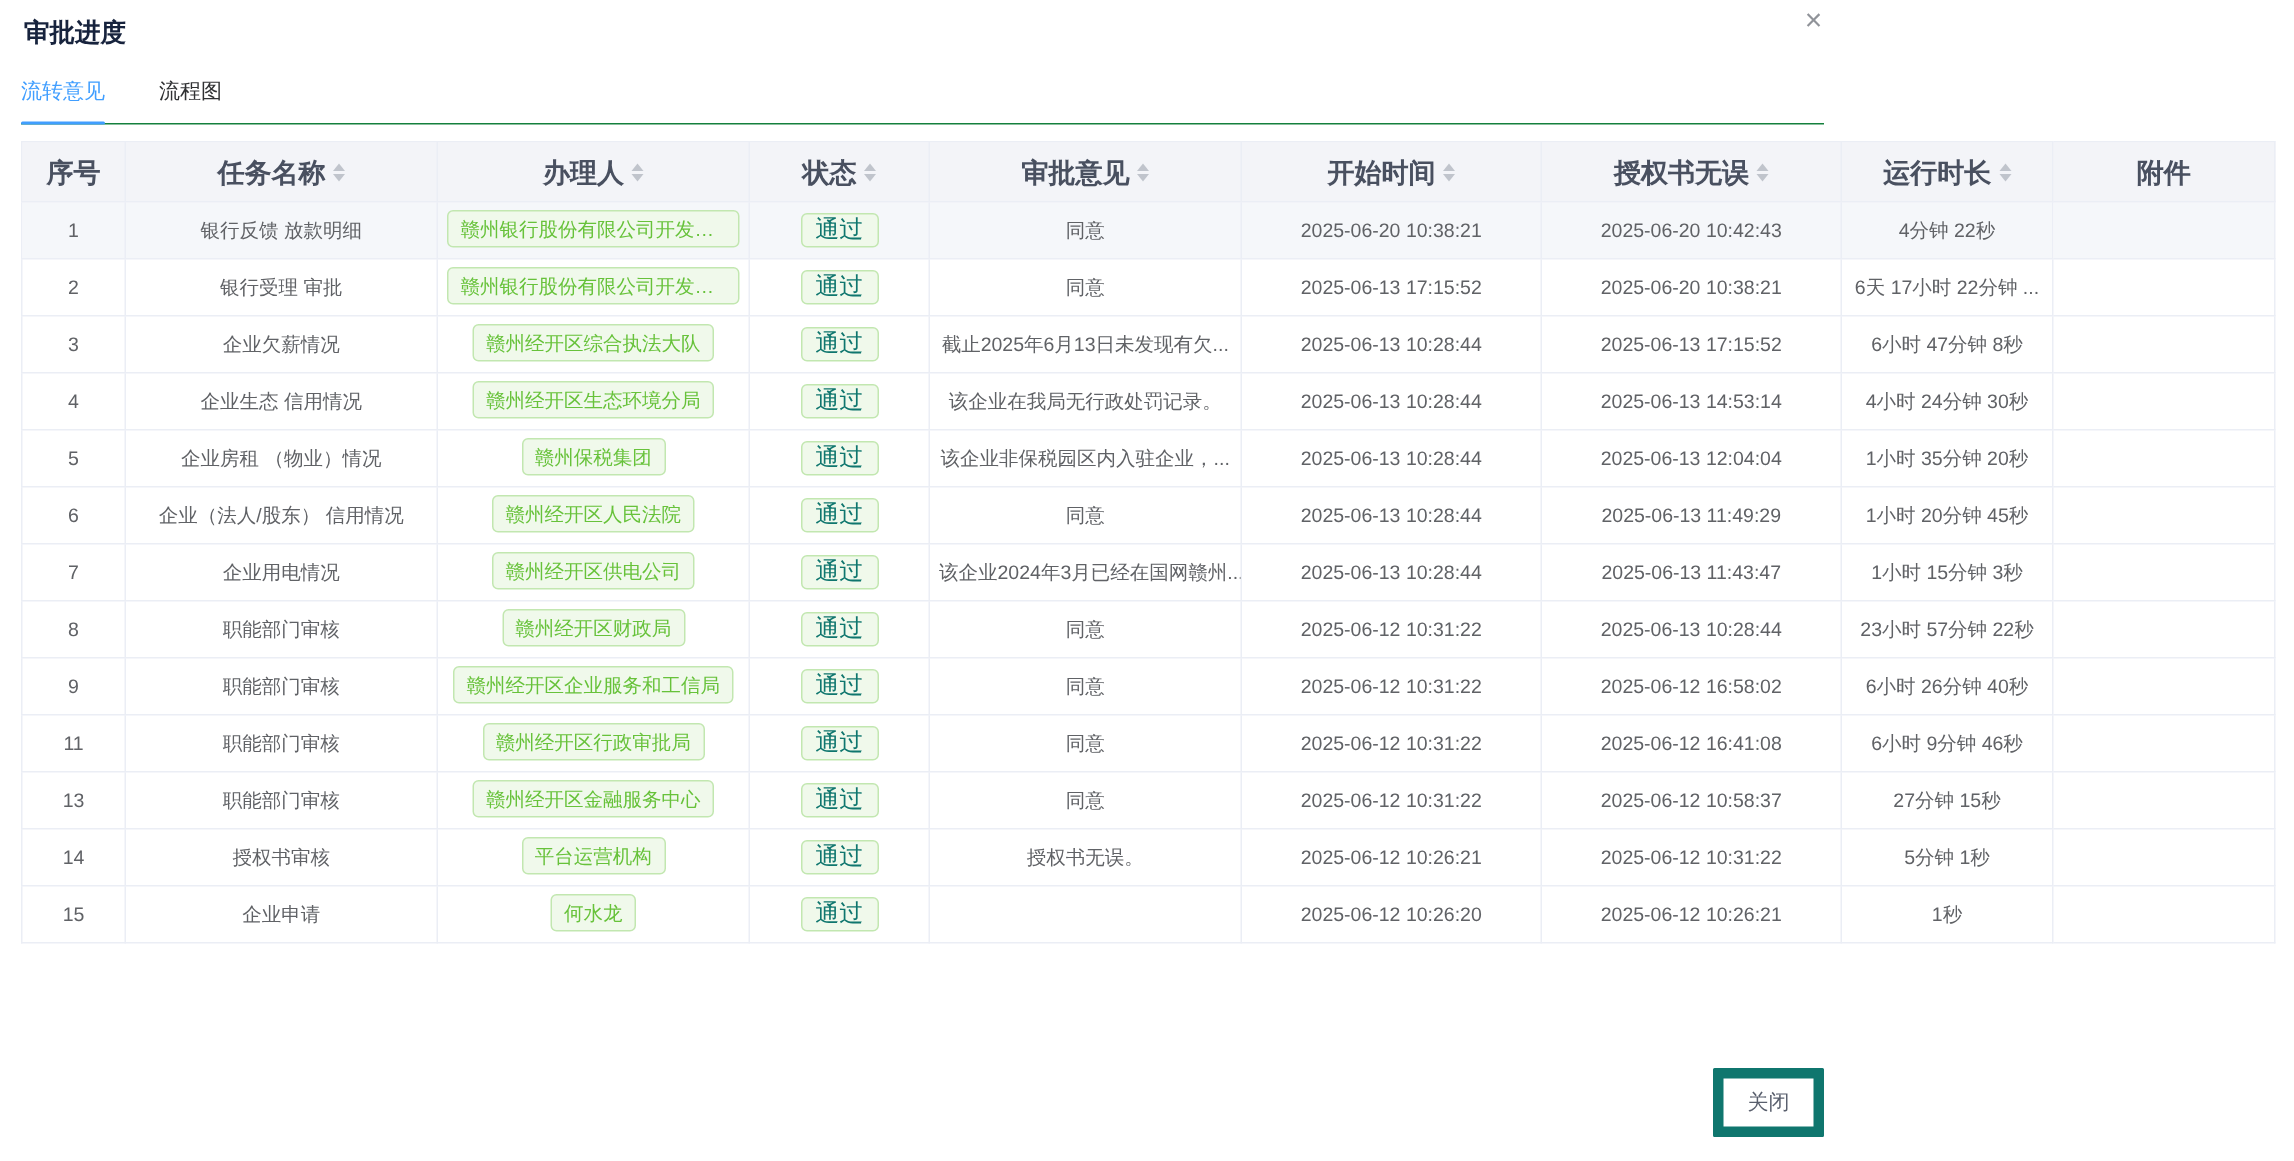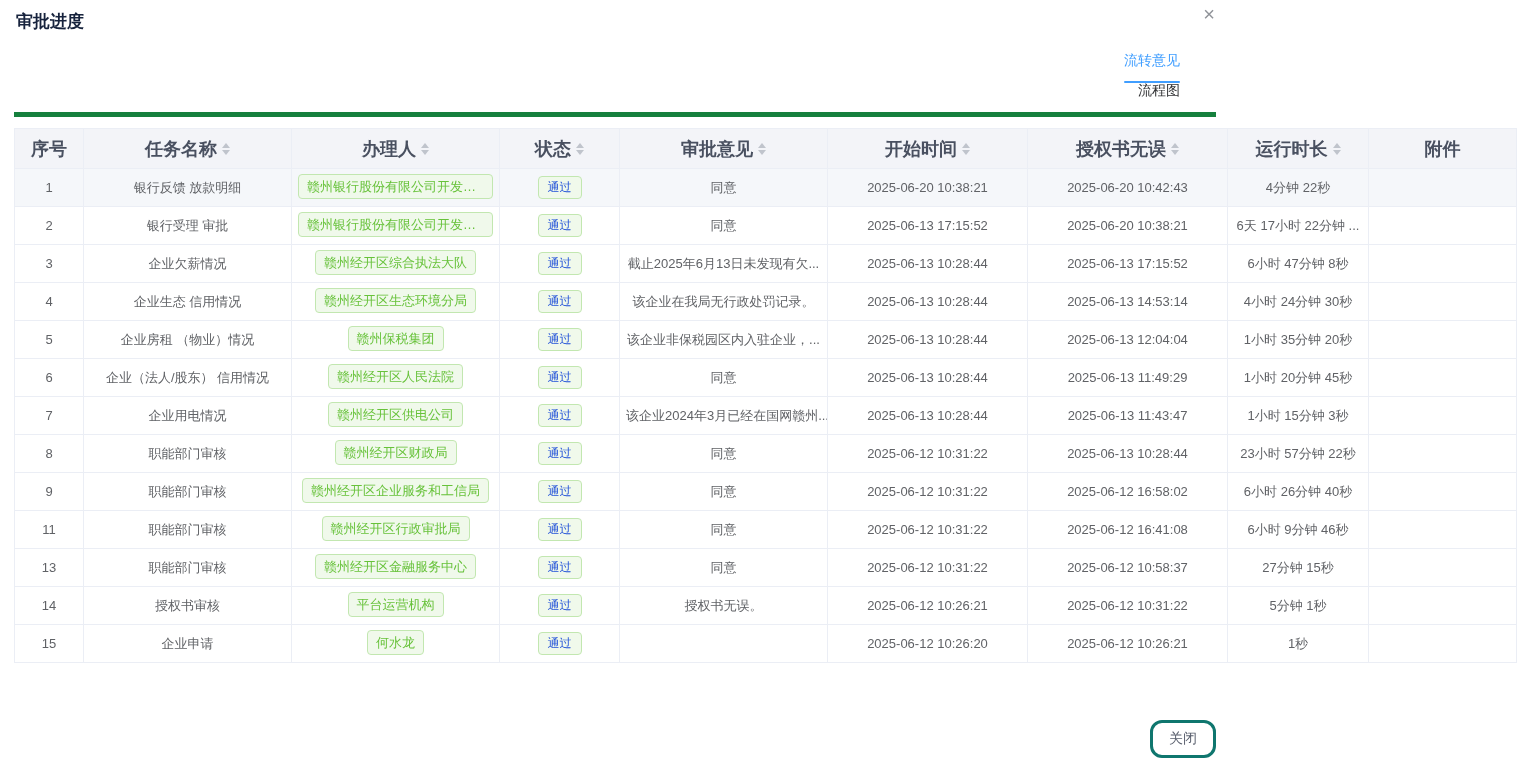--- a/index.html
+++ b/index.html
@@ -5,21 +5,21 @@
   * { margin:0; padding:0; box-sizing:border-box; }
   html,body { width:1529px; height:774px; background:#fff; overflow:hidden;
     font-family:"Liberation Sans","DejaVu Sans",sans-serif; }
   .dialog { position:relative; width:1229px; height:774px; background:#fff; }
 
   .dialog-title { padding:10px 0 0 16px; font-size:17px; font-weight:600; color:#17233d; }
   .close-x { position:absolute; top:2px; right:8px; width:24px; height:24px;
     font-size:20px; line-height:24px; text-align:center; color:#909399; cursor:pointer; }
 
   .tabs { display:flex; align-items:flex-end; margin:19px 13px 0 14px;
-    border-bottom:5px solid #15803d;flex-direction:column; }
+    border-bottom:1px solid #15803d; }
   .tab { font-size:14px; color:#303133; padding:0 0 12px 0; margin-right:36px;
     cursor:pointer; position:relative; }
   .tab.active { color:#409eff; }
   .tab.active::after { content:""; position:absolute; left:0; right:0; bottom:-1px;
     height:2px; background:#409eff; border-radius:1px; }
 
   .table-wrap { margin:11px 13px 0 14px; }
   table { width:1502px; border-collapse:collapse; table-layout:fixed;
     border:1px solid #ebeef5; }
   col.c0{width:69px;} col.c1{width:208px;} col.c2{width:208px;} col.c3{width:120px;}
@@ -35,26 +35,26 @@
   .th-inner { display:inline-flex; align-items:center; justify-content:center; gap:5px; }
   .sort { display:inline-flex; flex-direction:column; gap:2px; cursor:pointer; }
   .sort .up { width:0; height:0; border-left:4px solid transparent;
     border-right:4px solid transparent; border-bottom:5px solid #c0c4cc; }
   .sort .dn { width:0; height:0; border-left:4px solid transparent;
     border-right:4px solid transparent; border-top:5px solid #c0c4cc; }
 
   .tag { display:inline-block; max-width:100%; padding:3px 8px; font-size:13px;
     color:#67c23a; background:#f0f9eb; border:1px solid #c2e7b0; border-radius:4px;
     line-height:17px; white-space:nowrap; overflow:hidden; text-overflow:ellipsis; }
-  .badge { display:inline-block; padding:3px 9px; font-size:12px; color:#1d4ed8;
+  .badge { display:inline-block; padding:3px 9px; font-size:16px; color:#0f766e;
     background:#f0f9eb; border:1px solid #c2e7b0; border-radius:4px; line-height:15px; }
 
   .footer { position:absolute; right:13px; bottom:16px; }
   .btn-close { display:inline-block; padding:7px 16px; font-size:14px; color:#595f6d;
-    background:#fff; border:3px solid #0f766e; border-radius:12px; cursor:pointer;
+    background:#fff; border:7px solid #0f766e; border-radius:1px; cursor:pointer;
     font-family:inherit; }
 </style>
 </head>
 <body>
 
 <div class="dialog">
   <div class="dialog-title">审批进度</div>
   <div class="close-x">×</div>
 
   <div class="tabs">

